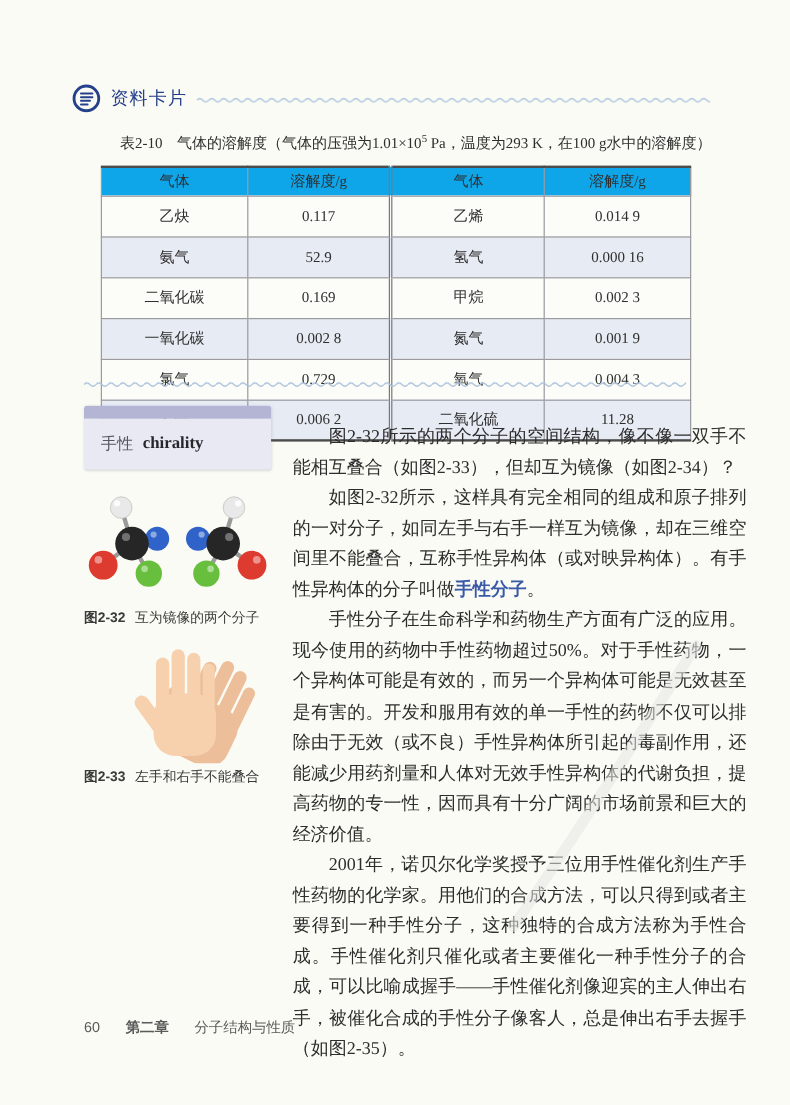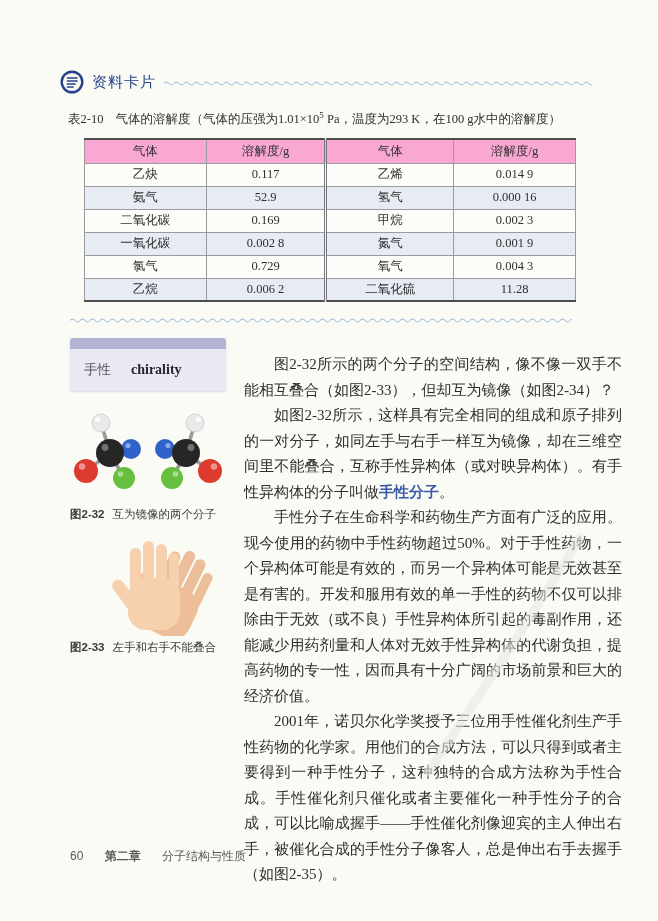--- a/index.html
+++ b/index.html
@@ -22,45 +22,45 @@
   }
   .card-header .hdr-label {
     font-family: "Liberation Sans", "DejaVu Sans", sans-serif;
     font-weight: normal; font-size: 15px; color: #26418c; letter-spacing: 1px;
     white-space: nowrap;
   }
   .card-header .hdr-wave { flex: 1; height: 7px; margin-top: 3px; }
 
   
   .table-title {
-    position: absolute; top: 110px; left: 68px; right: 60px;
+    position: absolute; top: 110px; left: 100px; right: 60px;
     font-size: 12.5px; color: #2e2e2e;
   }
   .table-title .tt-label { margin-right: 12px; }
   .table-title sup { font-size: 9px; }
 
   table.solubility {
     position: absolute; top: 138px; left: 84px; width: 492px;
     border-collapse: collapse;
     font-size: 12.5px; color: #2f2f2f;
     border-top: 2px solid #4c4c4c;
     border-bottom: 2px solid #4c4c4c;
     border-left: 1px solid #8a8a8a;
     border-right: 1px solid #8a8a8a;
   }
   table.solubility th, table.solubility td {
     border: 1px solid #9a9aa0;
     text-align: center; font-weight: normal;
-    height: 23px; padding: 0 4px;
+    height: 34px; padding: 0 4px;
   }
   table.solubility th { height: 24px; }
   table.solubility th:nth-child(3), table.solubility td:nth-child(3) {
     border-left: 3px double #77777d;
   }
-  table.solubility thead tr { background: #f9a8d4; }
+  table.solubility thead tr { background: #0ea5e9; }
   table.solubility tbody tr:nth-child(even) { background: #e7ebf3; }
   table.solubility tbody tr:nth-child(odd)  { background: #fcfcf8; }
   table.solubility col.c1 { width: 122px; }
   table.solubility col.c2 { width: 120px; }
   table.solubility col.c3 { width: 128px; }
   table.solubility col.c4 { width: 122px; }
 
   
   .wave-sep { position: absolute; top: 317px; left: 70px; width: 502px; height: 7px; }
 
@@ -68,21 +68,21 @@
   .sidebar { position: absolute; top: 338px; left: 70px; width: 162px; }
 
   .vocab-card {
     width: 156px; border-radius: 3px; overflow: hidden;
     box-shadow: 0 1px 2px rgba(120,120,150,.25);
     margin-bottom: 12px;
   }
   .vocab-bar { height: 11px; background: #b4b4d4; }
   .vocab-body {
     background: #e9e9f4; height: 42px;
-    display: flex; align-items: center; padding-left: 14px; gap: 20px;
+    display: flex; align-items: center; padding-left: 14px; gap: 8px;
   }
   .vocab-cn { font-size: 13.5px; color: #56565e; }
   .vocab-en { font-size: 14px; font-weight: bold; color: #26262c; }
 
   figure { margin: 0 0 10px 0; }
   figcaption {
     font-size: 11.5px; color: #3a3a3a; margin-top: 4px;
     font-family: "Liberation Sans", "DejaVu Sans", sans-serif;
   }
   figcaption .fig-label { font-weight: bold; margin-right: 8px; }

